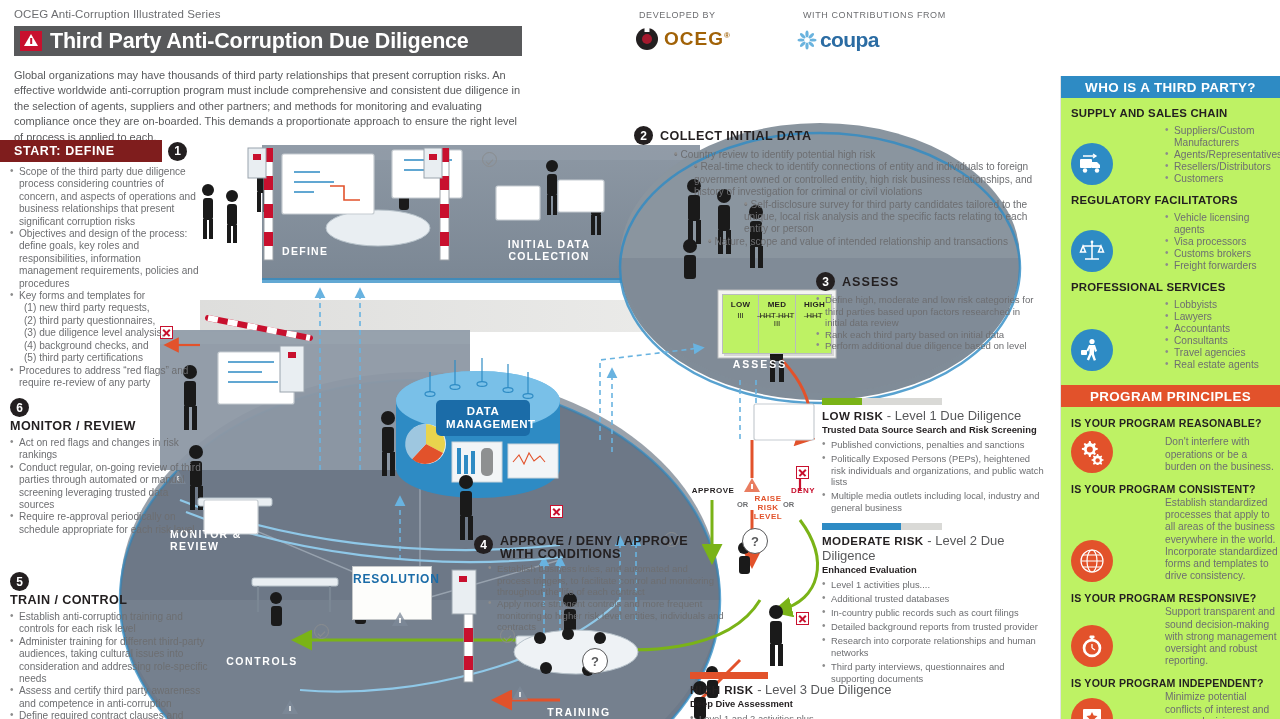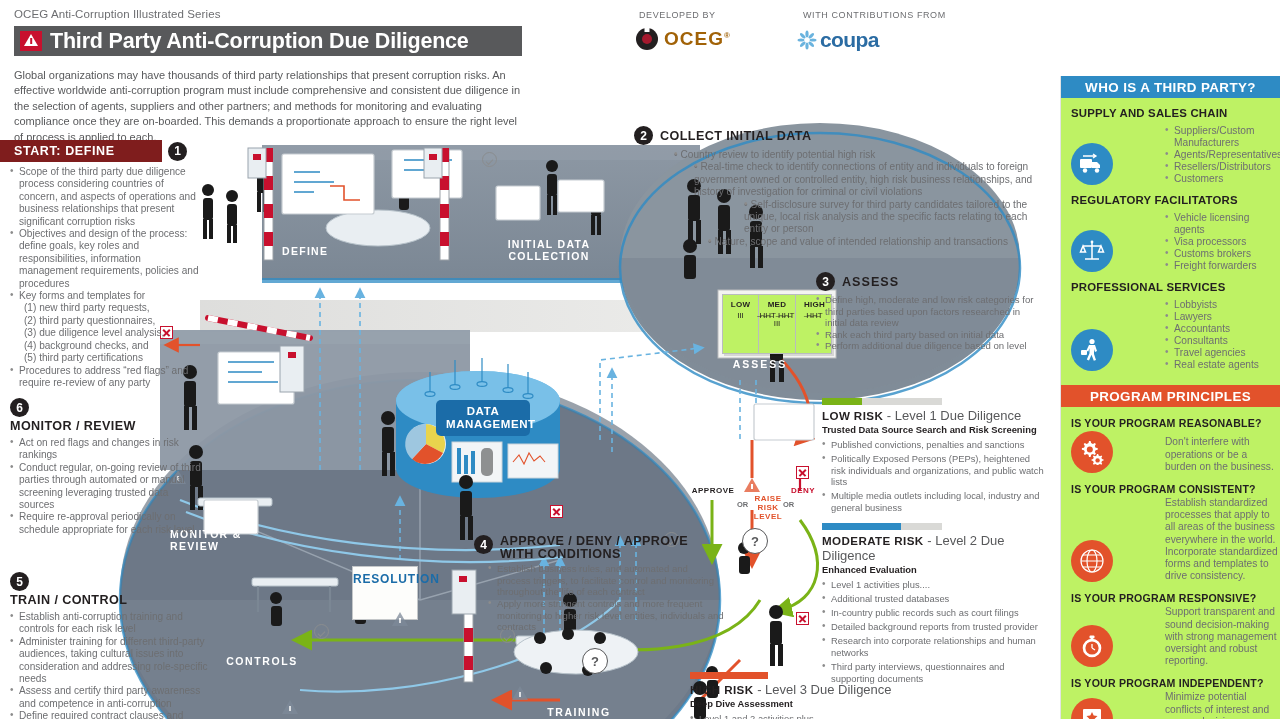--- a/index.html
+++ b/index.html
@@ -492,21 +492,21 @@
 COLLECTION</div>
   <div class="floor-label" style="left:720px;top:358px;width:80px;letter-spacing:2px;">ASSESS</div>
   <div class="floor-label" style="left:170px;top:528px;width:110px;white-space:pre-line;text-align:left;">MONITOR &amp;
 REVIEW</div>
   <div class="floor-label" style="left:218px;top:655px;width:88px;letter-spacing:1.6px;">CONTROLS</div>
   <div class="floor-label" style="left:524px;top:706px;width:110px;letter-spacing:1.6px;">TRAINING</div>
 
   <div class="db-label" style="left:436px;top:400px;width:94px;white-space:pre-line;">DATA
 MANAGEMENT</div>
 
-  <div class="resolution-board" style="left:352px;top:566px;width:66px;height:54px;">
+  <div class="resolution-board" style="left:352px;top:566px;width:80px;height:54px;">
     <div class="res-title">RESOLUTION</div>
   </div>
 
   <div class="assess-board" style="left:722px;top:294px;width:110px;height:60px;">
     <div class="ab-cell" style="left:0;width:36px;">
       <div class="ab-cap">LOW</div>
       <div class="ab-tally">III</div>
     </div>
     <div class="ab-cell" style="left:36px;width:37px;">
       <div class="ab-cap">MED</div>

